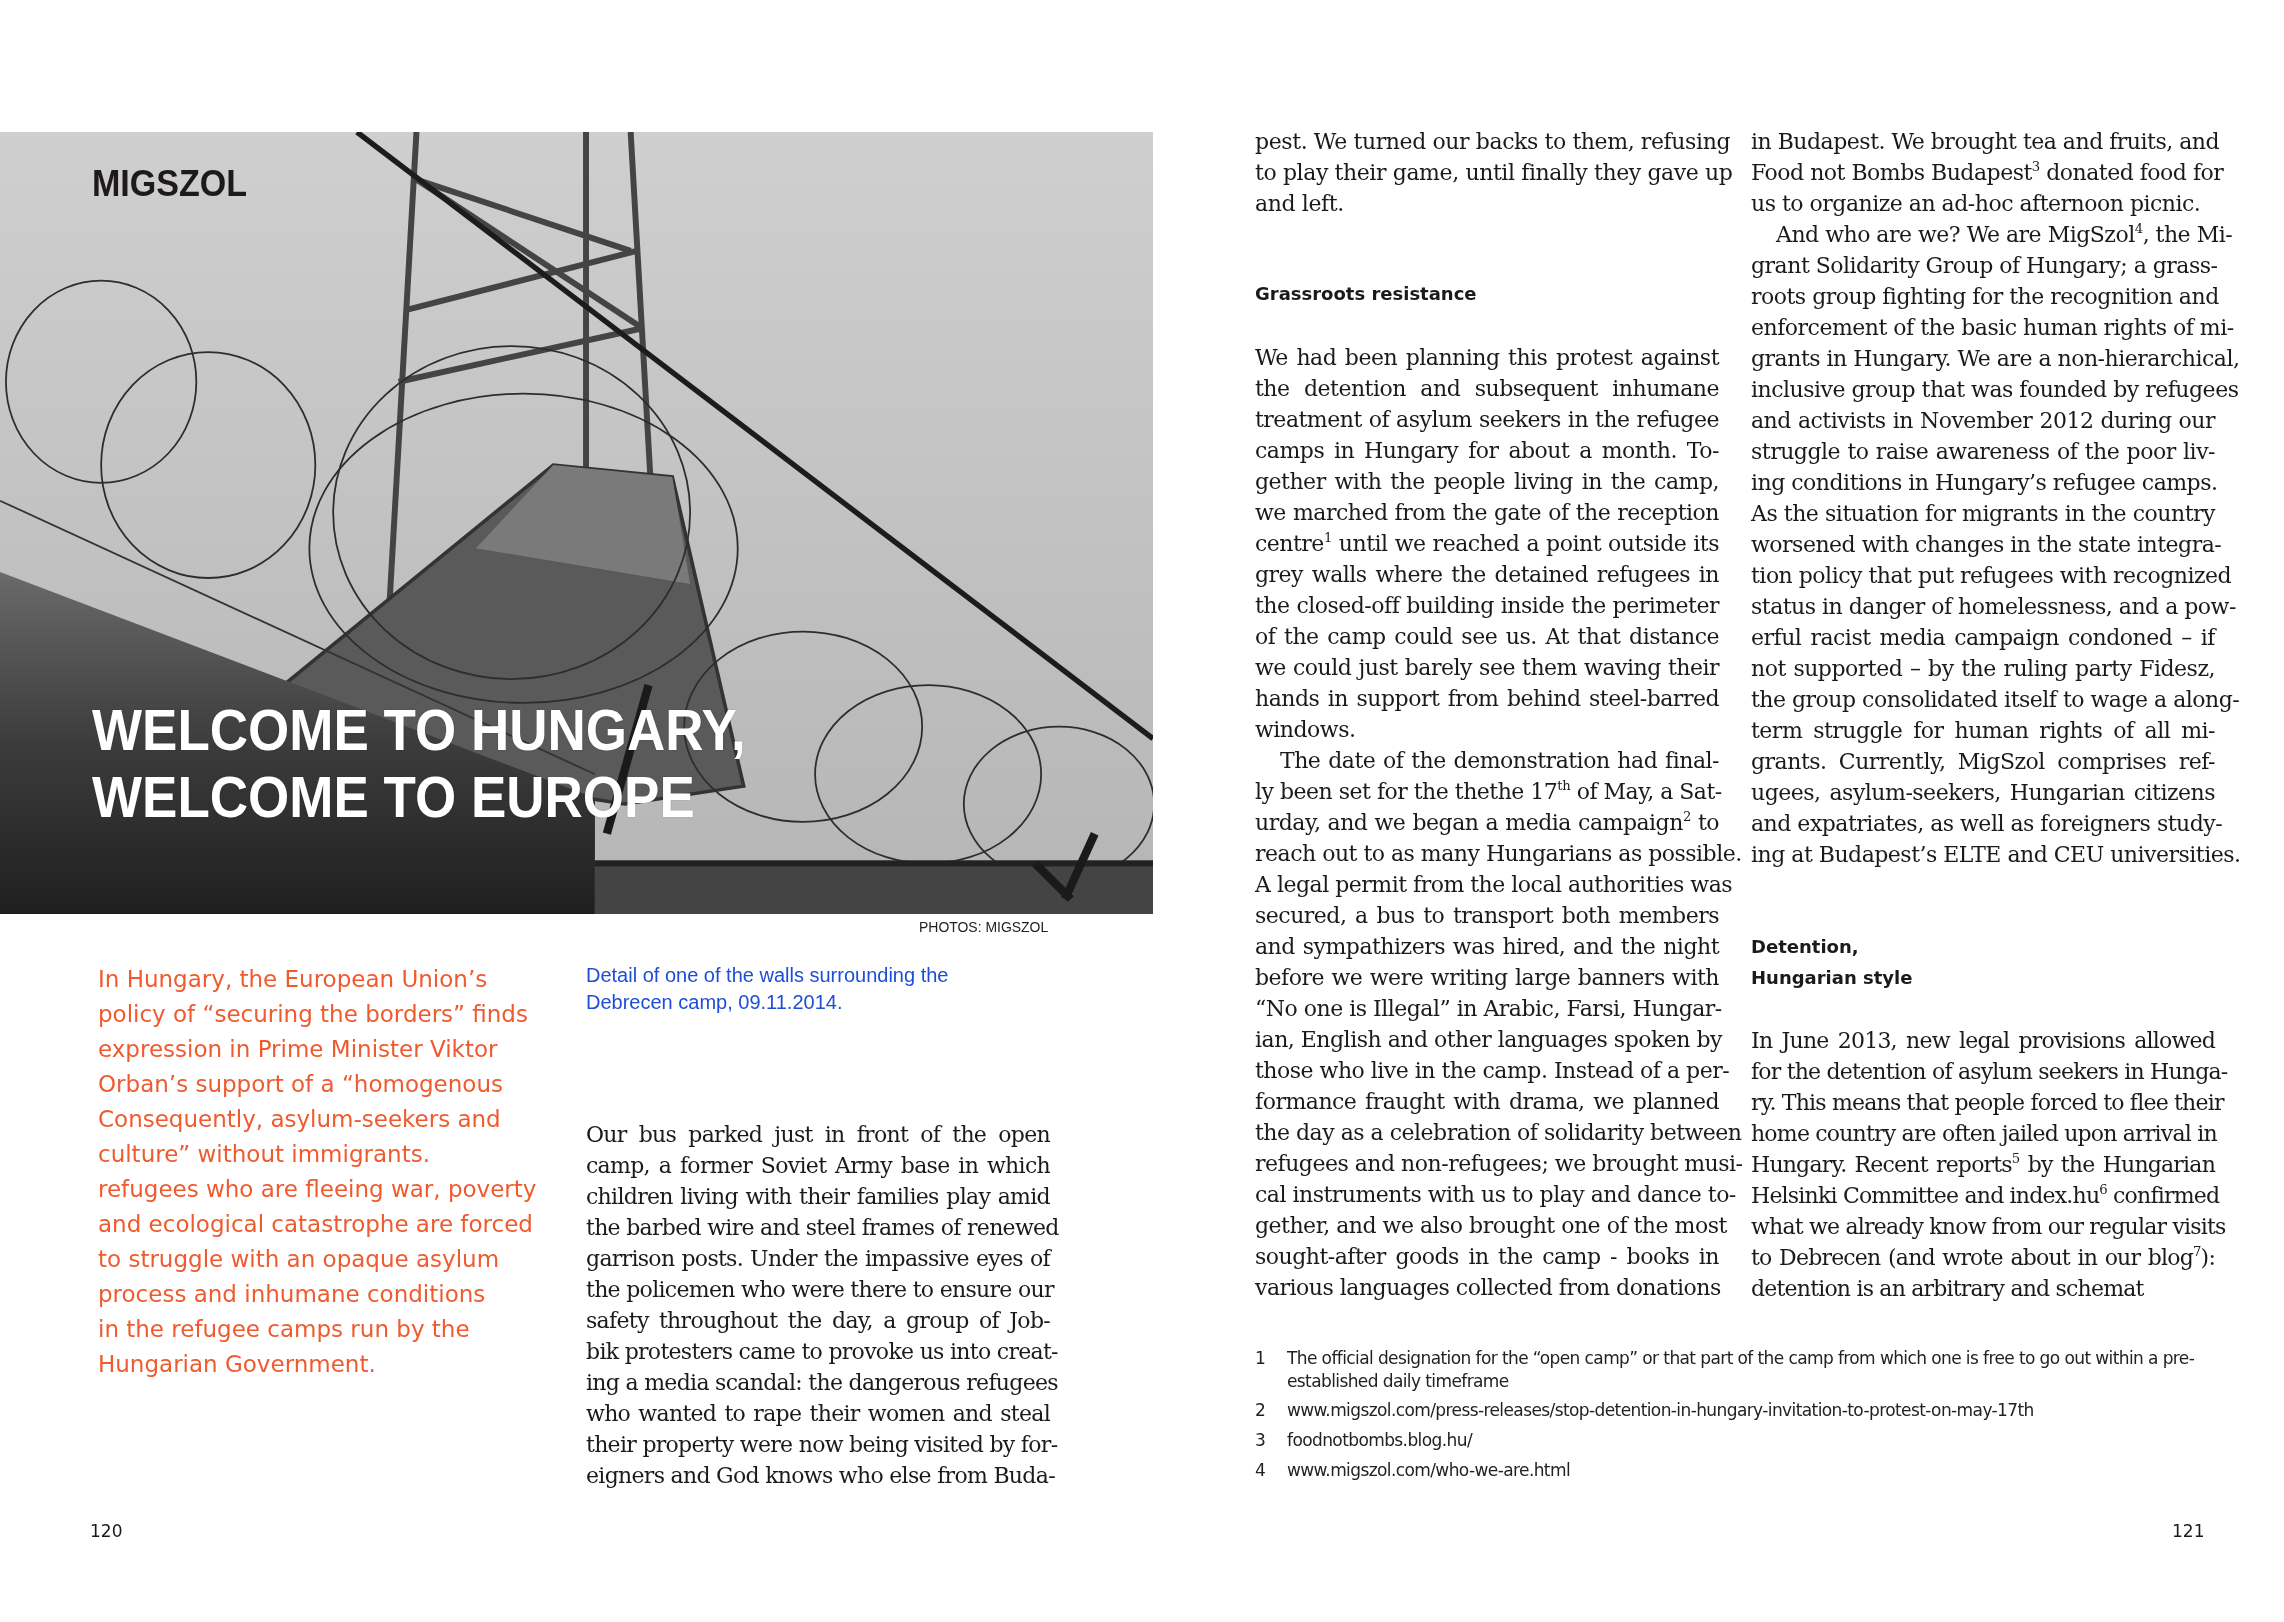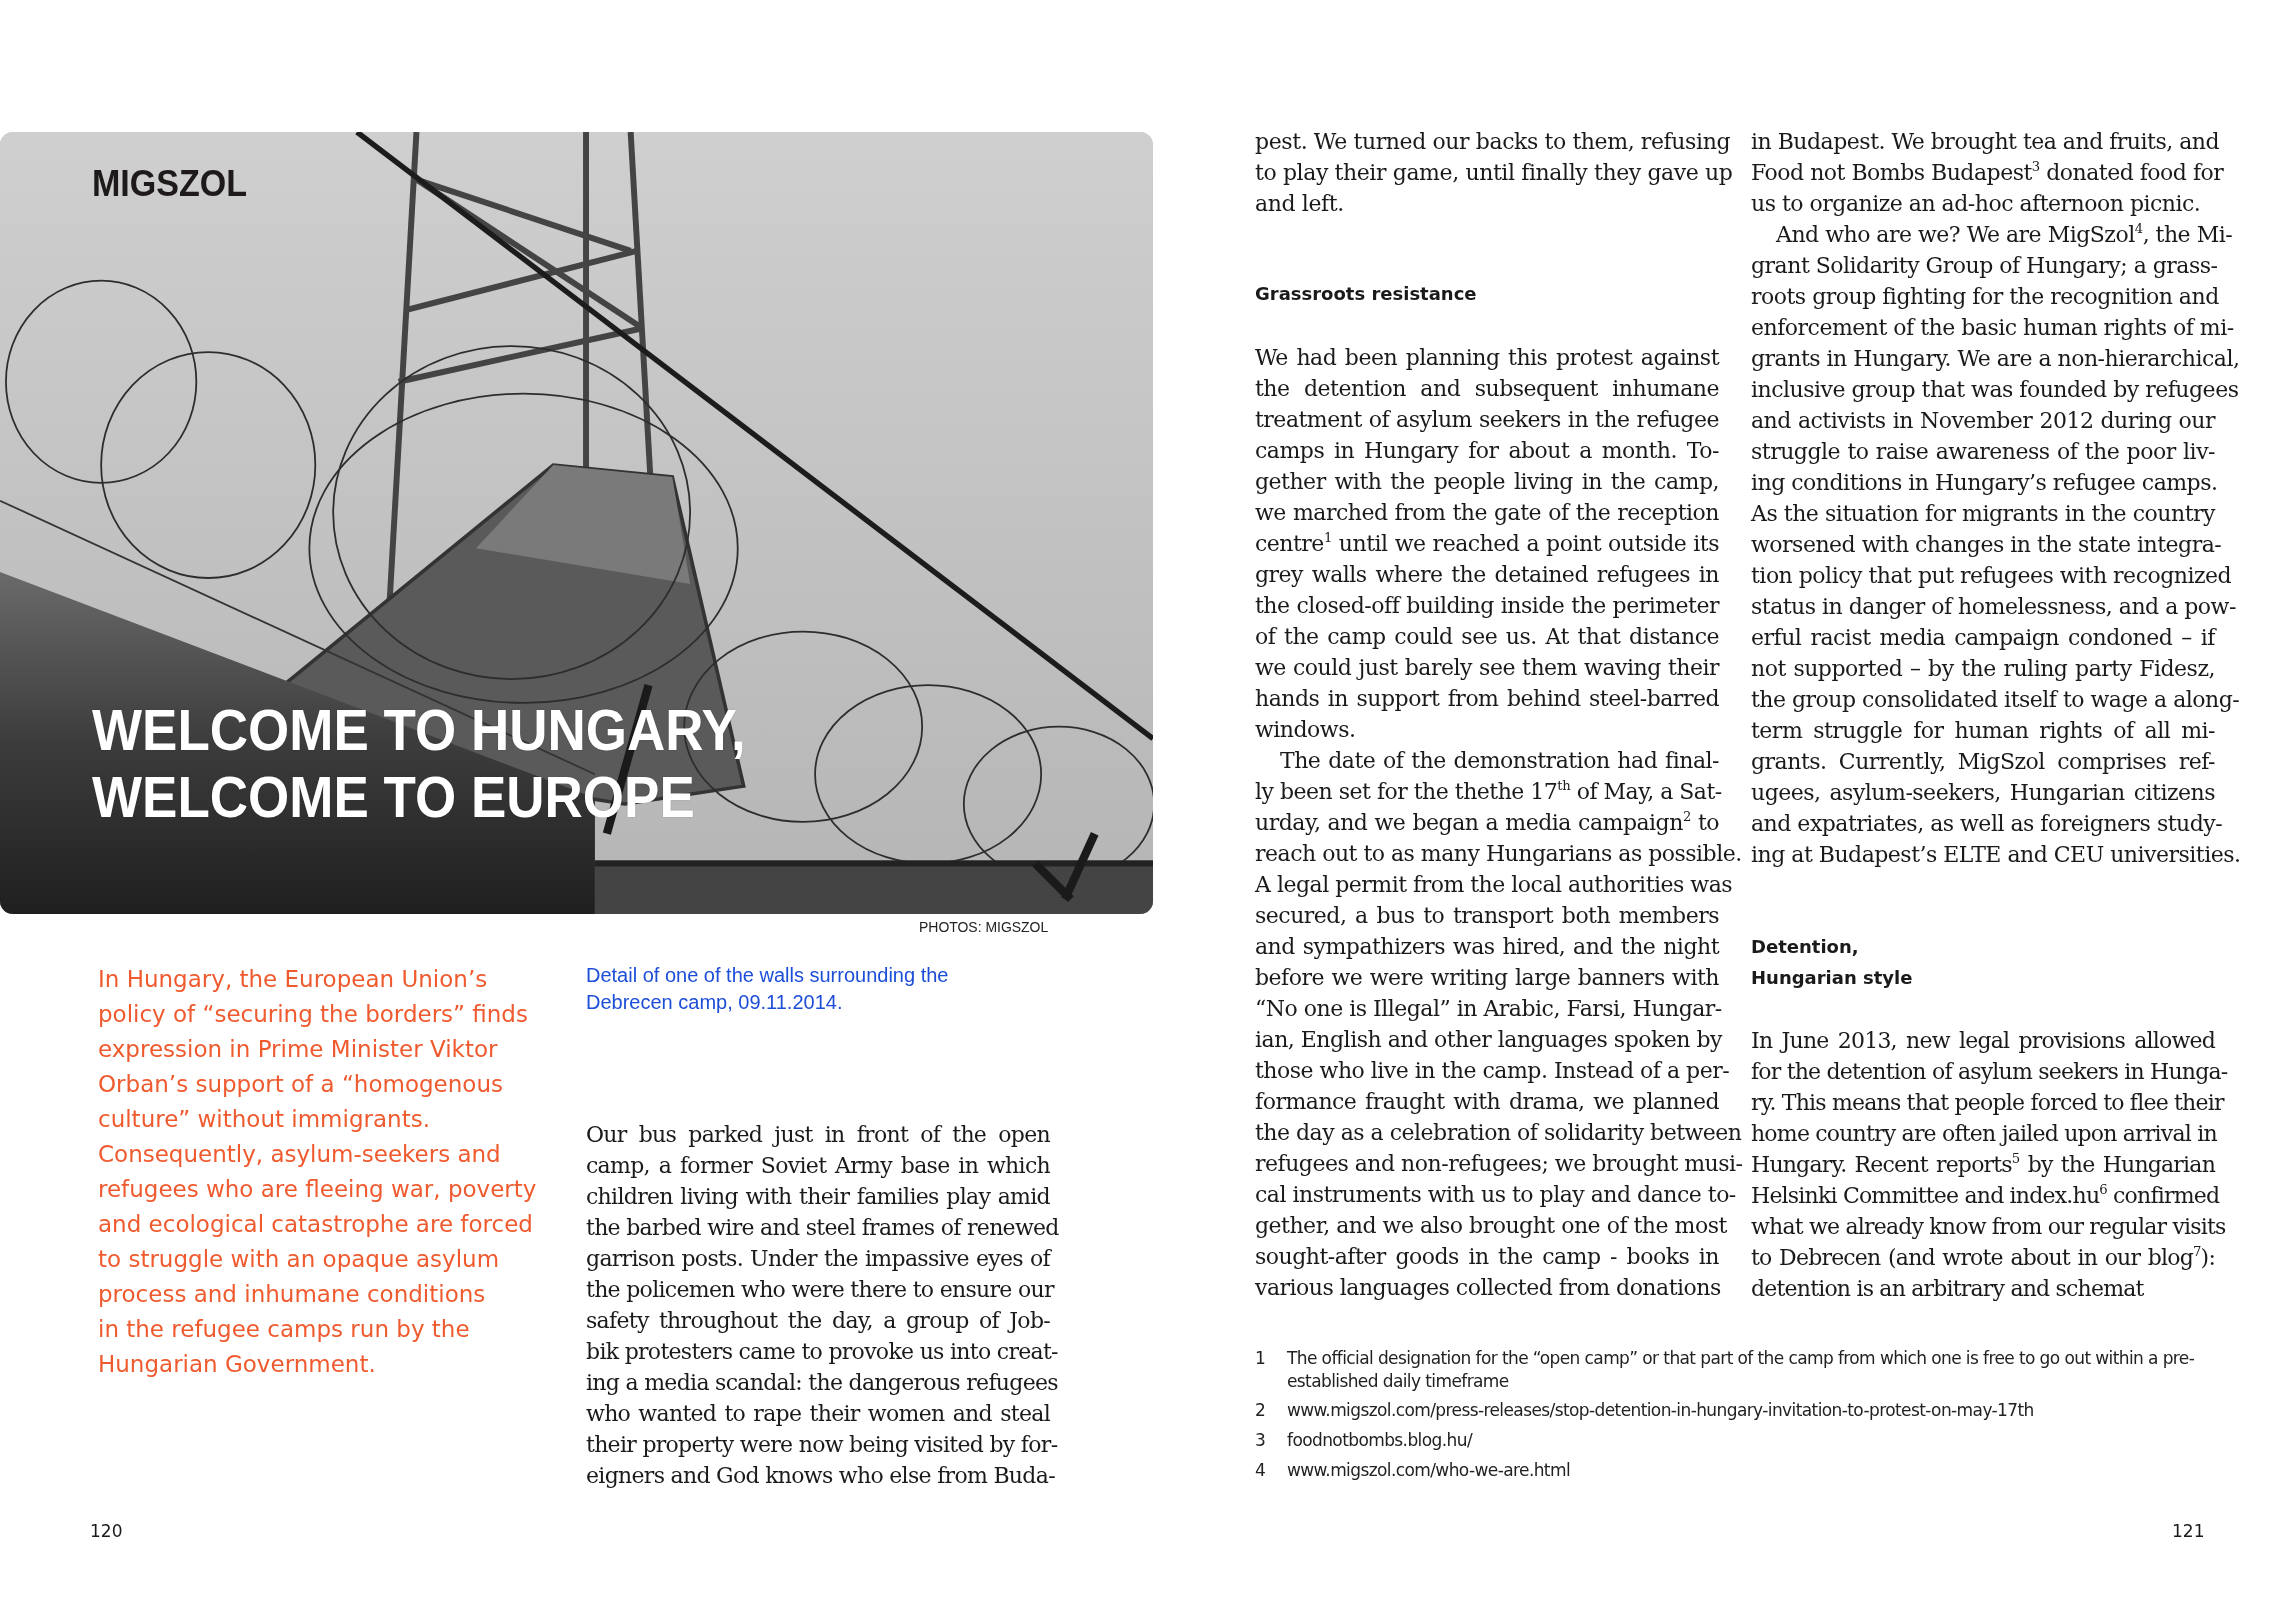--- a/index.html
+++ b/index.html
@@ -5,21 +5,20 @@
   html, body { margin: 0; padding: 0; background: #ffffff; }
   body { width: 2284px; height: 1623px; position: relative; overflow: hidden; }
   .page { position: absolute; top: 0; height: 1623px; }
   .page-left { left: 0; width: 1142px; }
 
   
   .photo {
     position: absolute; left: 0; top: 132px; width: 1153px; height: 782px;
     overflow: hidden;
     background: linear-gradient(180deg, #c9c9c9 0%, #bdbdbd 45%, #a8a8a8 60%, #4a4a4a 75%, #2e2e2e 100%);
-    border-radius: 13px;
   }
   .photo svg { position: absolute; left: 0; top: 0; width: 100%; height: 100%; }
   .kicker {
     position: absolute; left: 92px; top: 31px;
     font-family: "Liberation Sans", sans-serif; font-weight: bold;
     font-size: 37px; color: #1e1a1a; letter-spacing: 0px;
     transform: scaleX(0.92); transform-origin: left;
   }
   .headline {
     position: absolute; left: 92px; top: 565px;
@@ -155,22 +154,22 @@
     </div>
   </div>
 
   <div class="credit">PHOTOS: MIGSZOL</div>
 
   <div class="lead">
     <div>In Hungary, the European Union’s</div>
     <div>policy of “securing the borders” finds</div>
     <div>expression in Prime Minister Viktor</div>
     <div>Orban’s support of a “homogenous</div>
+    <div>Consequently, asylum-seekers and</div>
     <div>culture” without immigrants.</div>
-    <div>Consequently, asylum-seekers and</div>
     <div>refugees who are fleeing war, poverty</div>
     <div>and ecological catastrophe are forced</div>
     <div>to struggle with an opaque asylum</div>
     <div>process and inhumane conditions</div>
     <div>in the refugee camps run by the</div>
     <div>Hungarian Government.</div>
   </div>
 
   <div class="caption">
     <div>Detail of one of the walls surrounding the</div>

